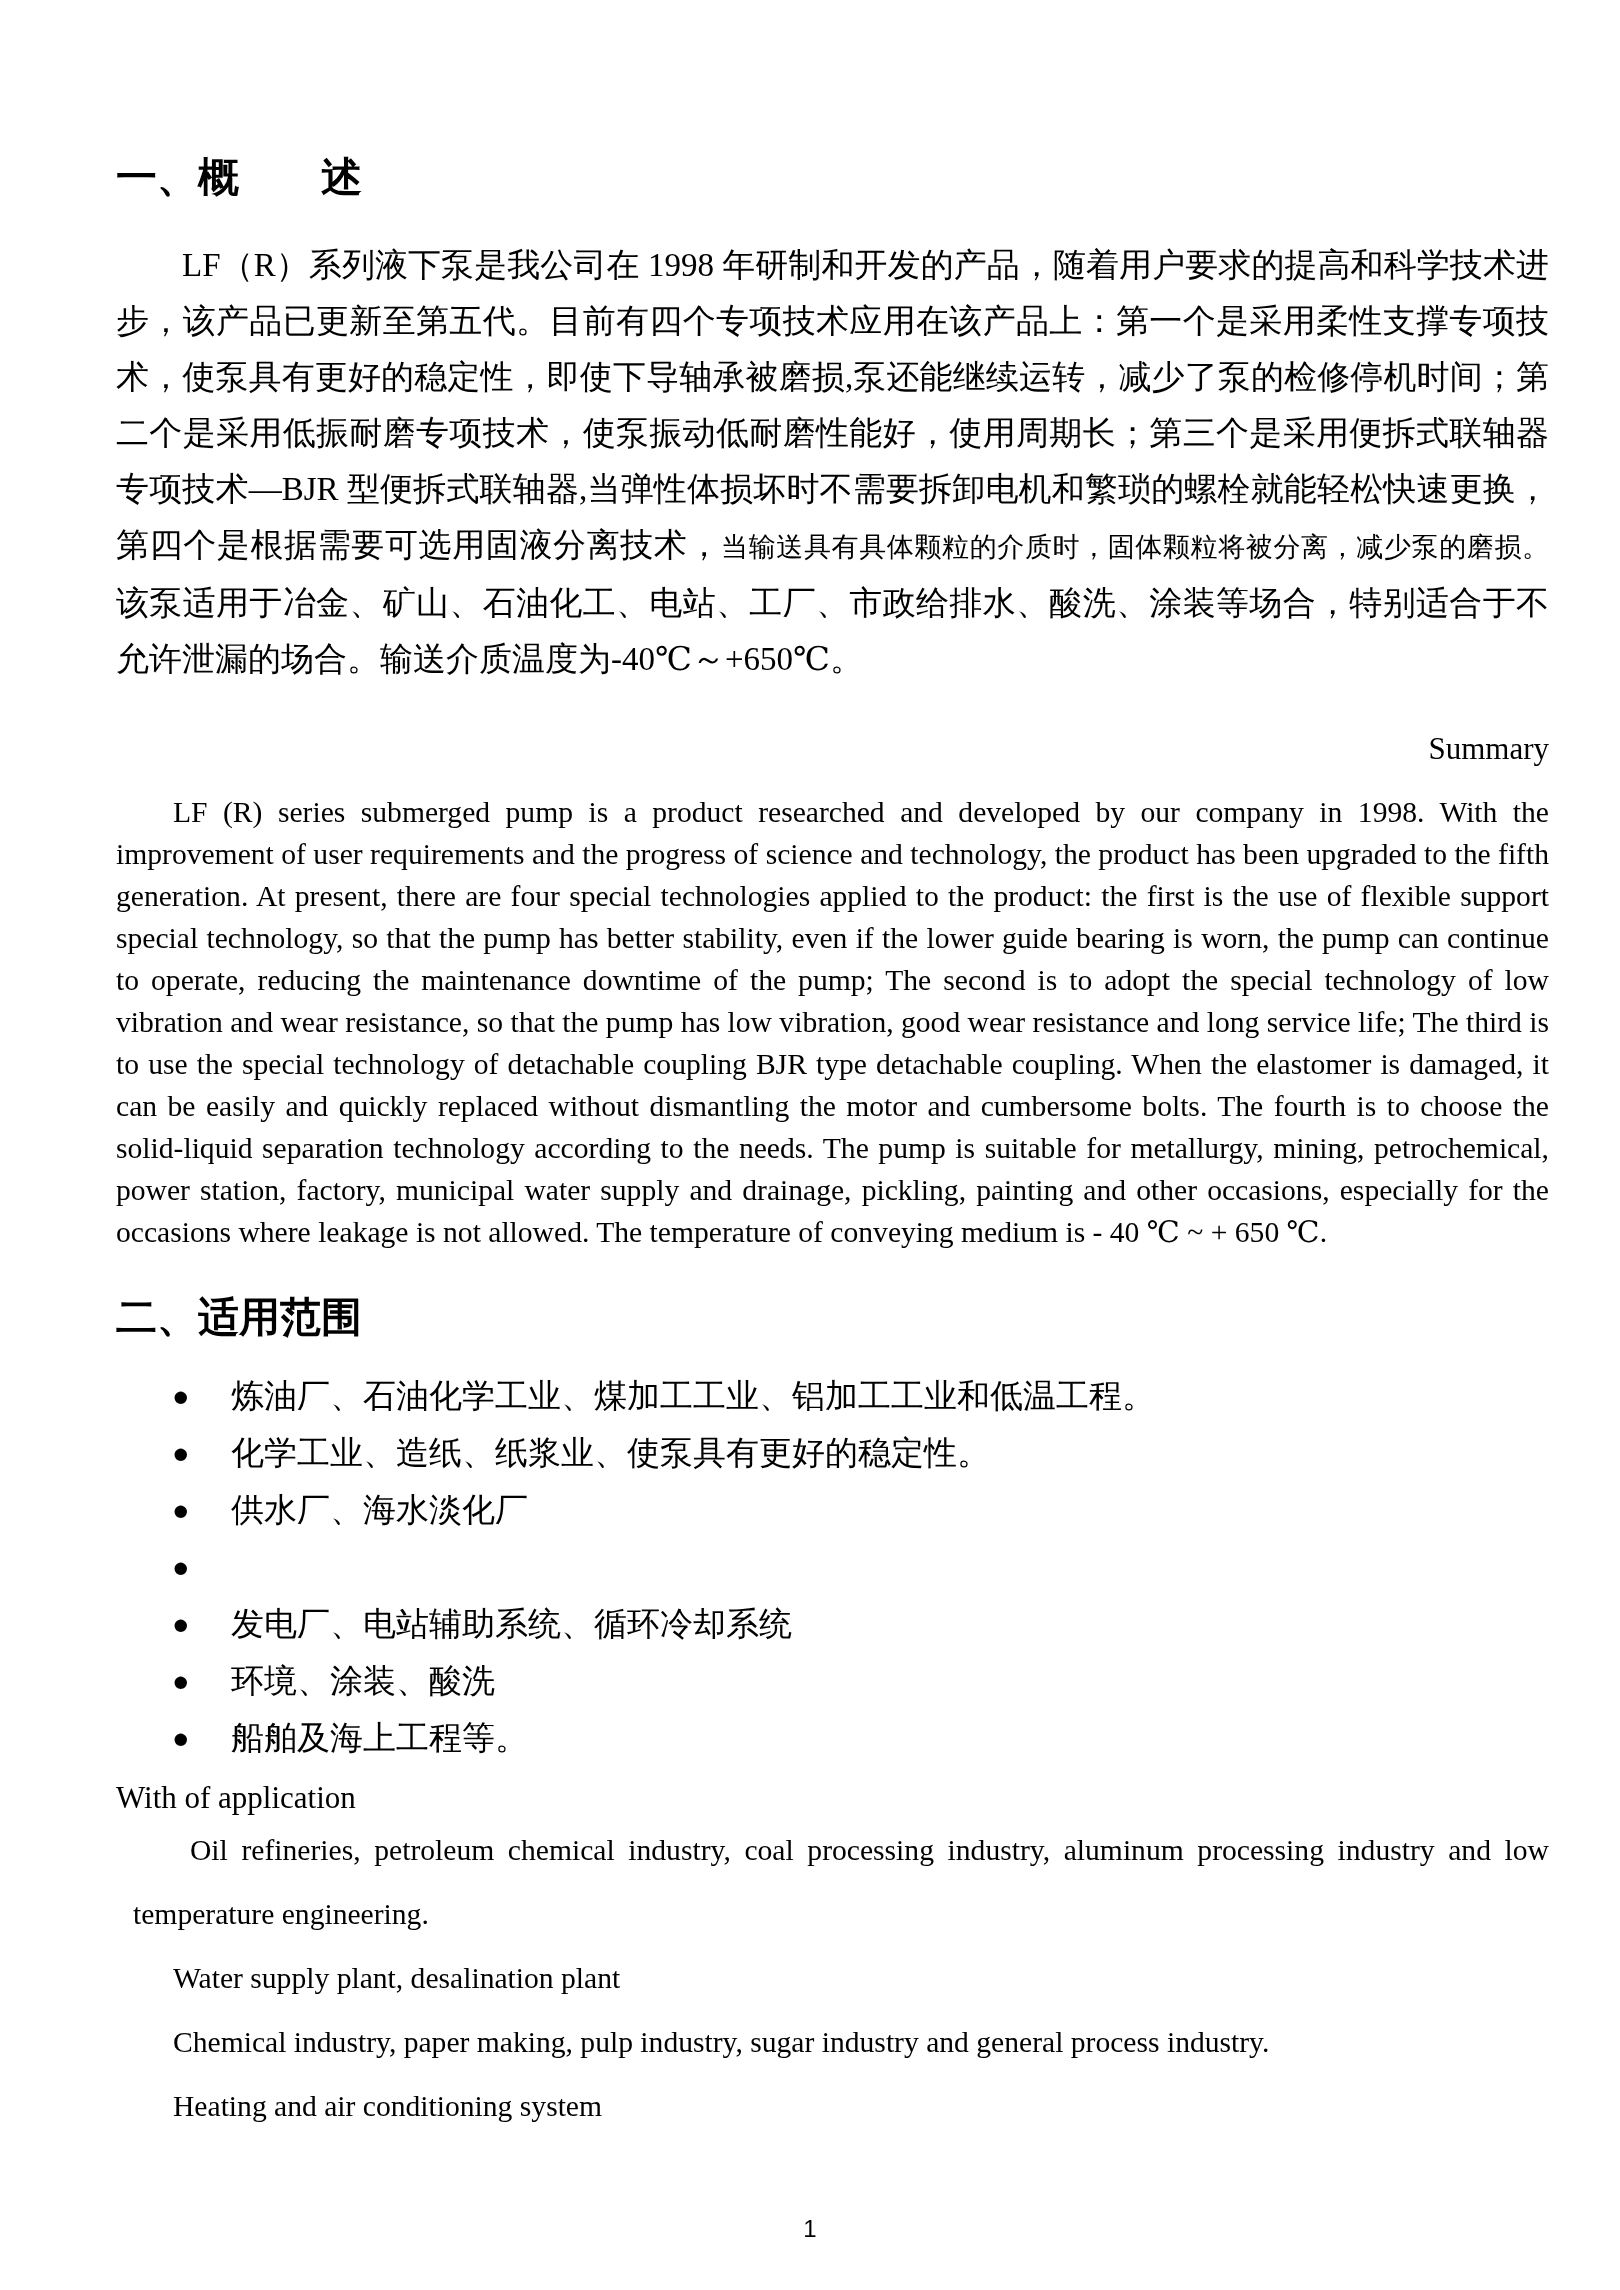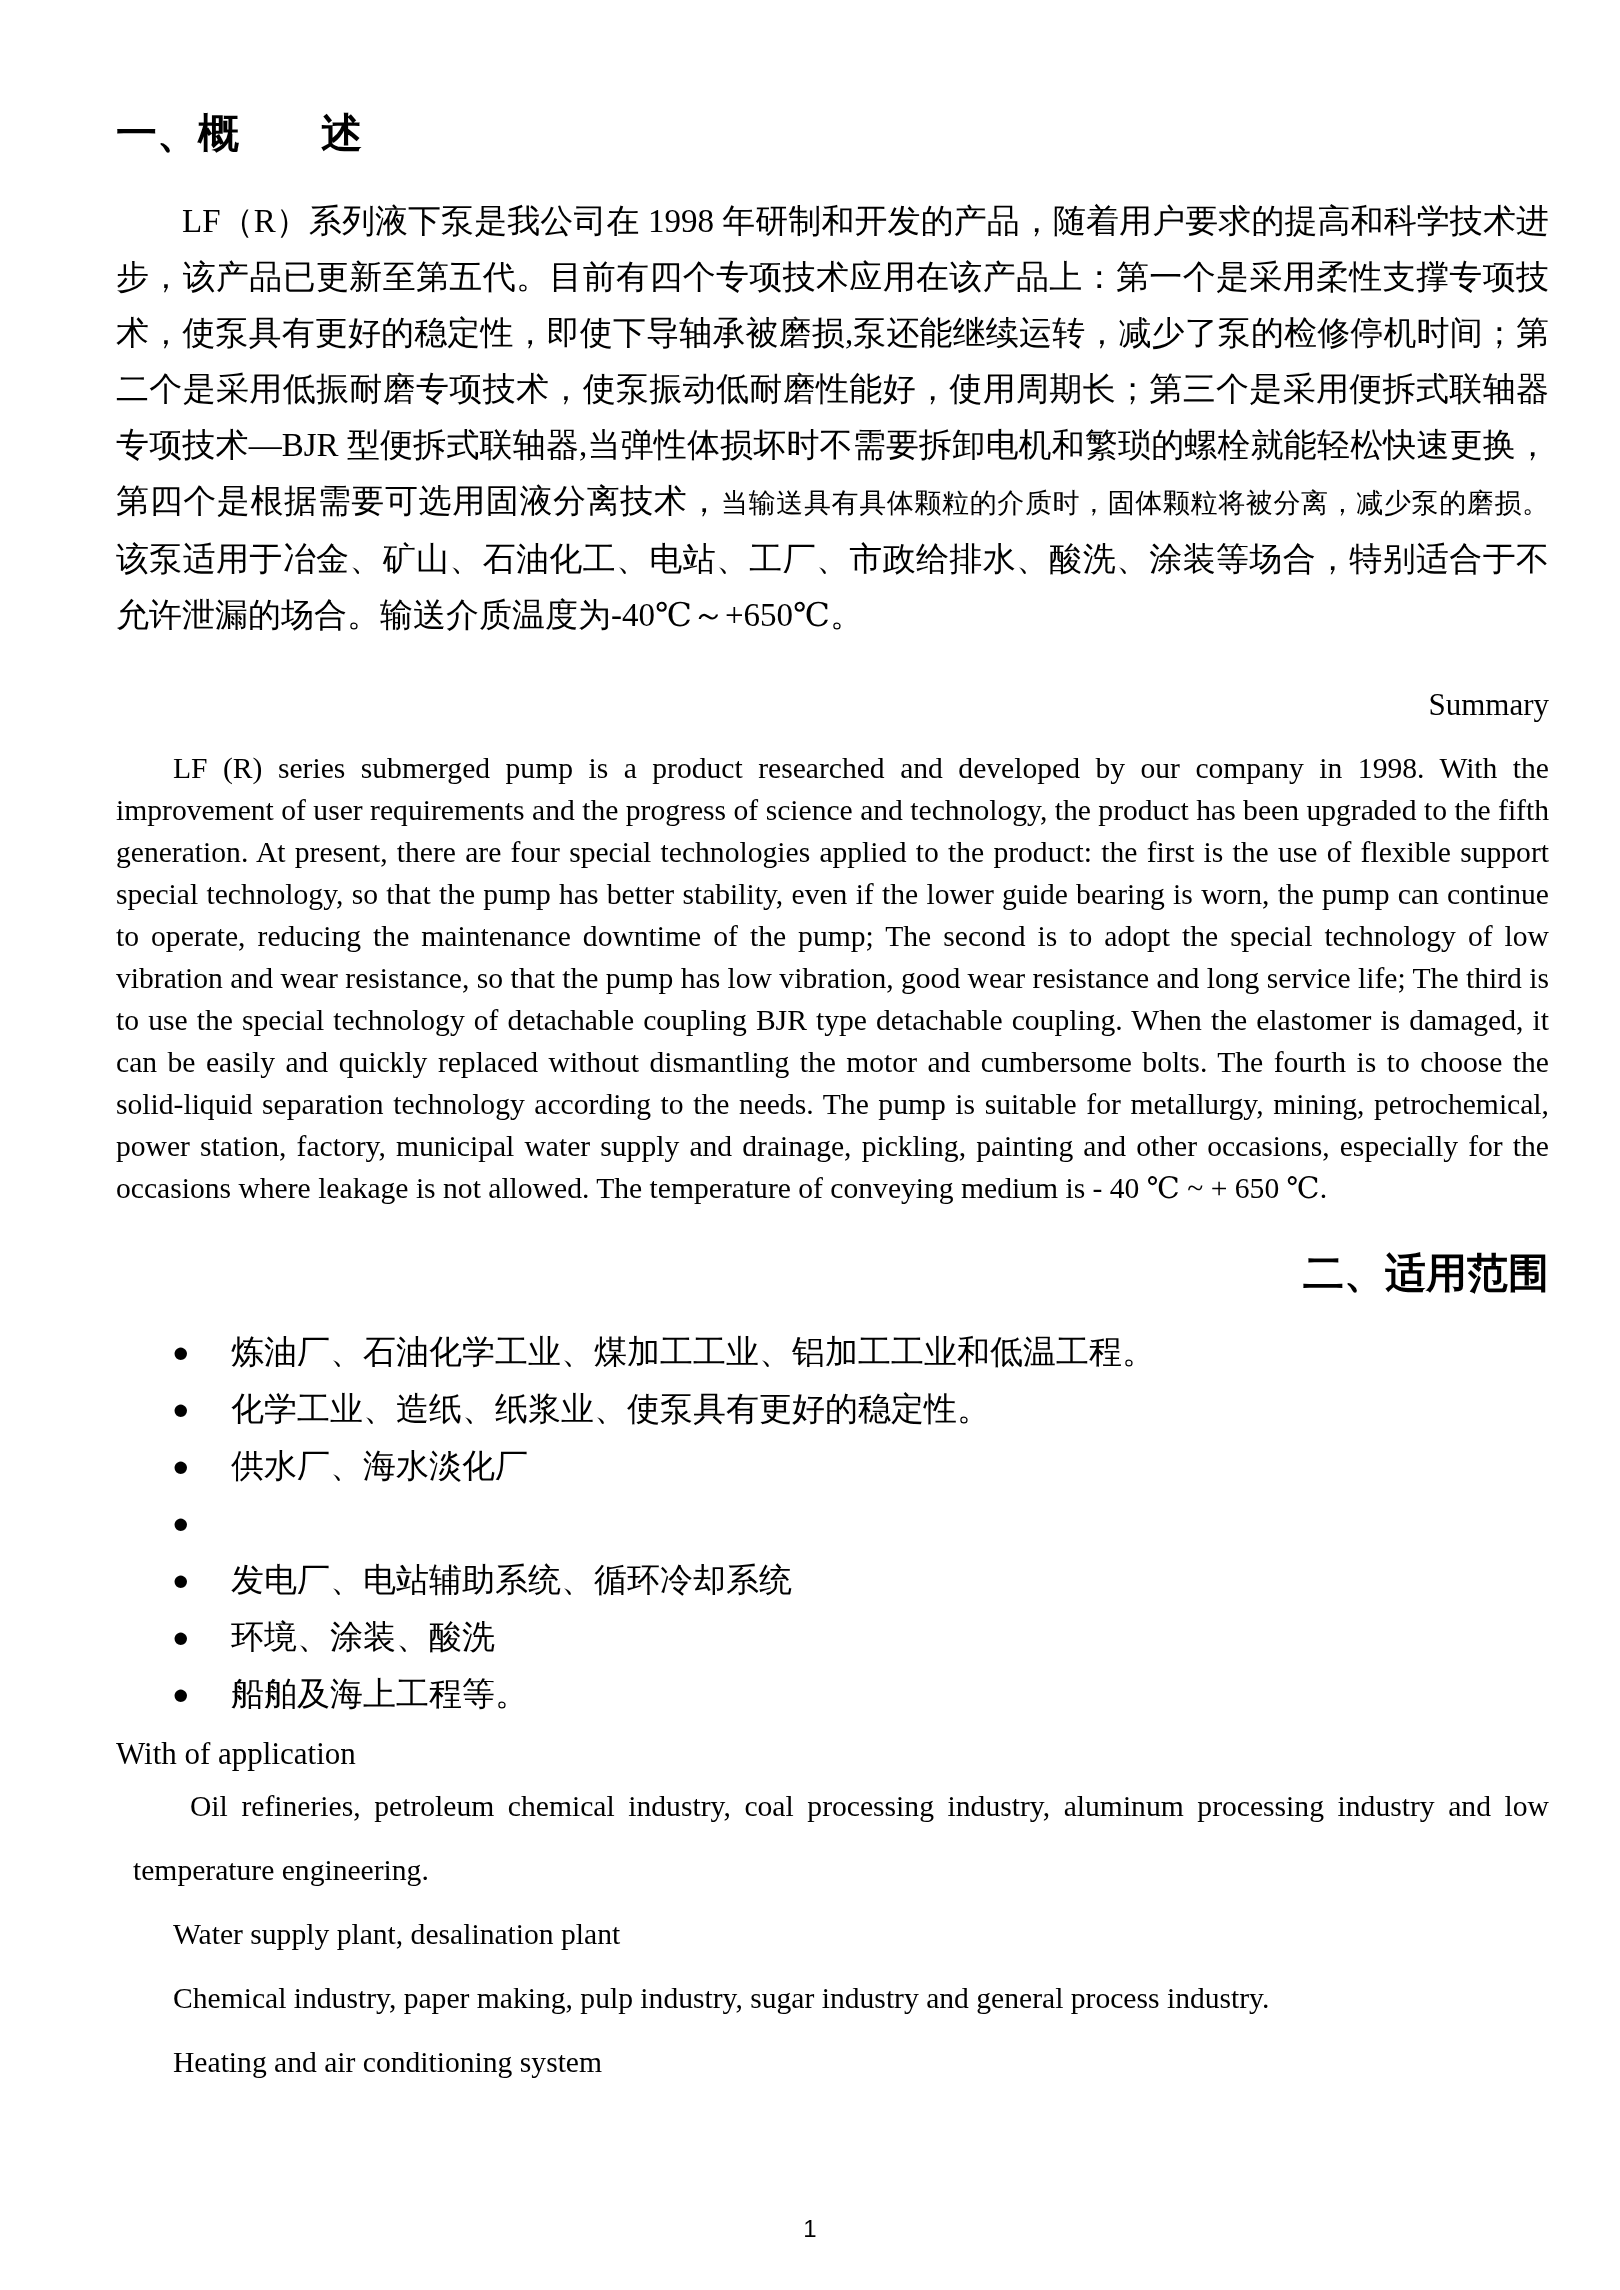--- a/index.html
+++ b/index.html
@@ -24,22 +24,22 @@
     overflow: hidden;
   }
   .heading-zh {
     margin: 0;
     font-family: "Liberation Sans", "DejaVu Sans", sans-serif;
     font-weight: 700;
     font-size: 41px;
     line-height: 56px;
     color: #000;
   }
-  .heading-1 { padding-top: 105px; }
-  .heading-2 { margin-top: 36px; text-align: right; }
+  .heading-1 { padding-top: 105px; margin-top: 44px; }
+  .heading-2 { margin-top: 36px; }
   .zh-para {
     margin: 32px 0 0 0;
     font-size: 33px;
     line-height: 56px;
     text-align: justify;
     text-indent: 66px;
     word-break: break-all;
   }
   .zh-small { font-size: 27px; }
   .label-en {

